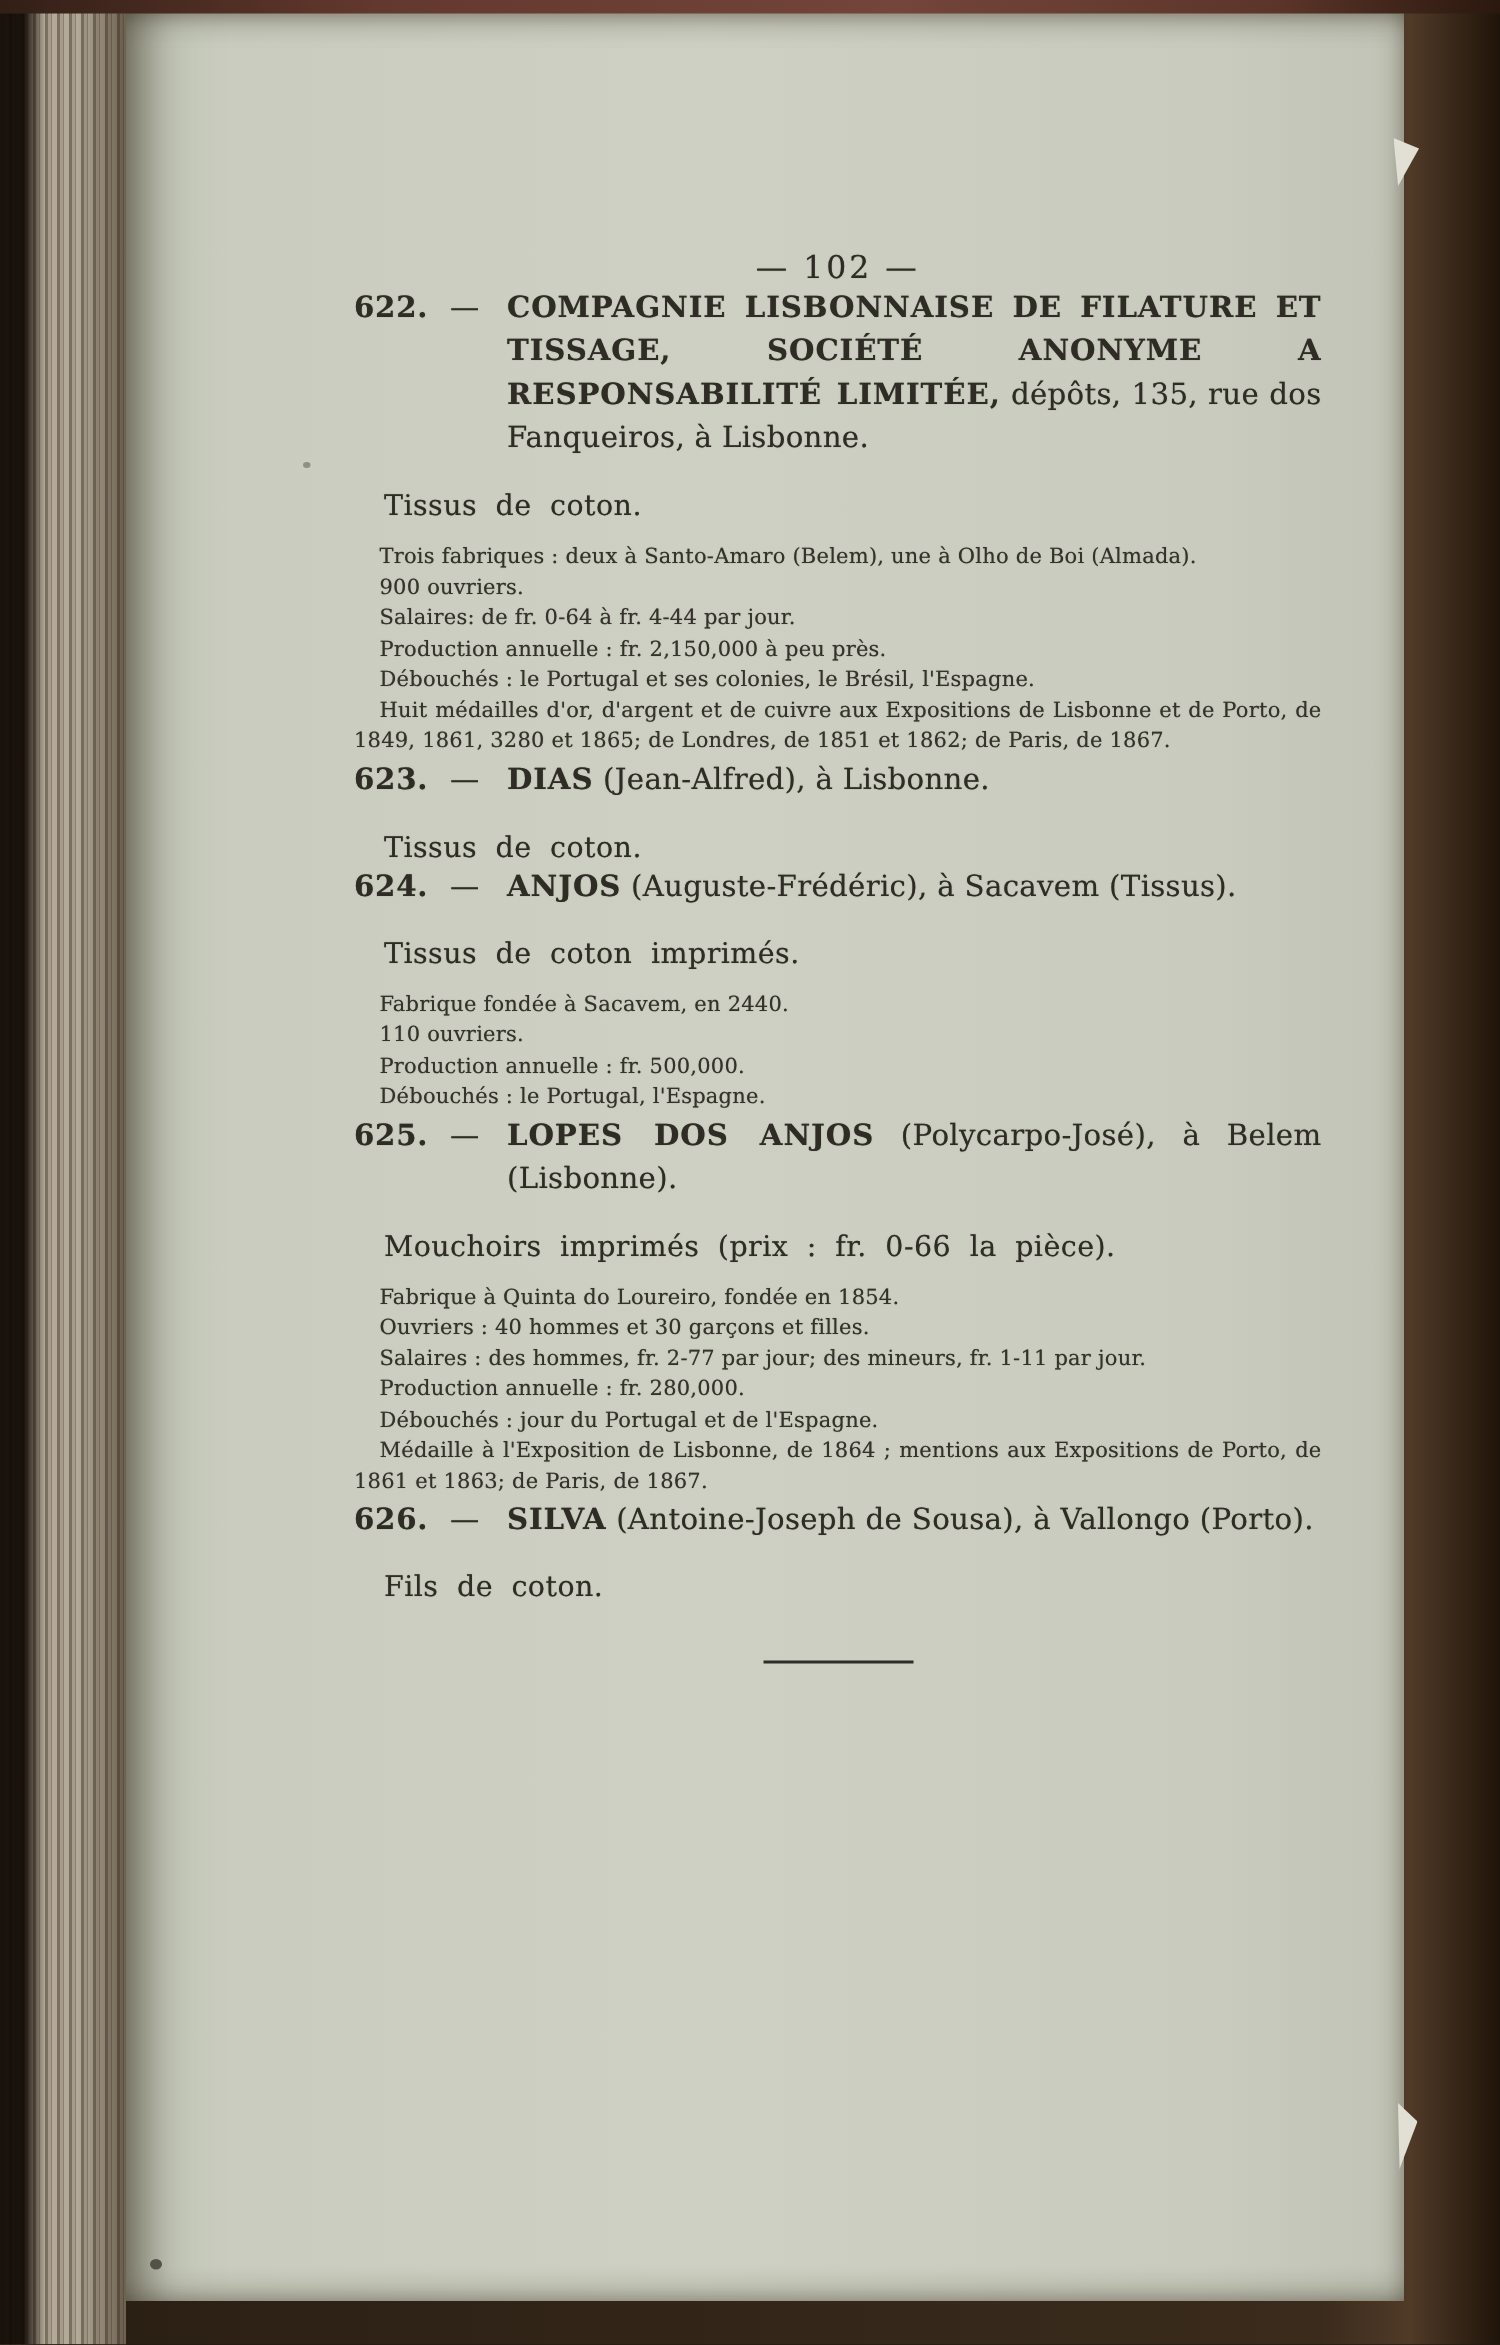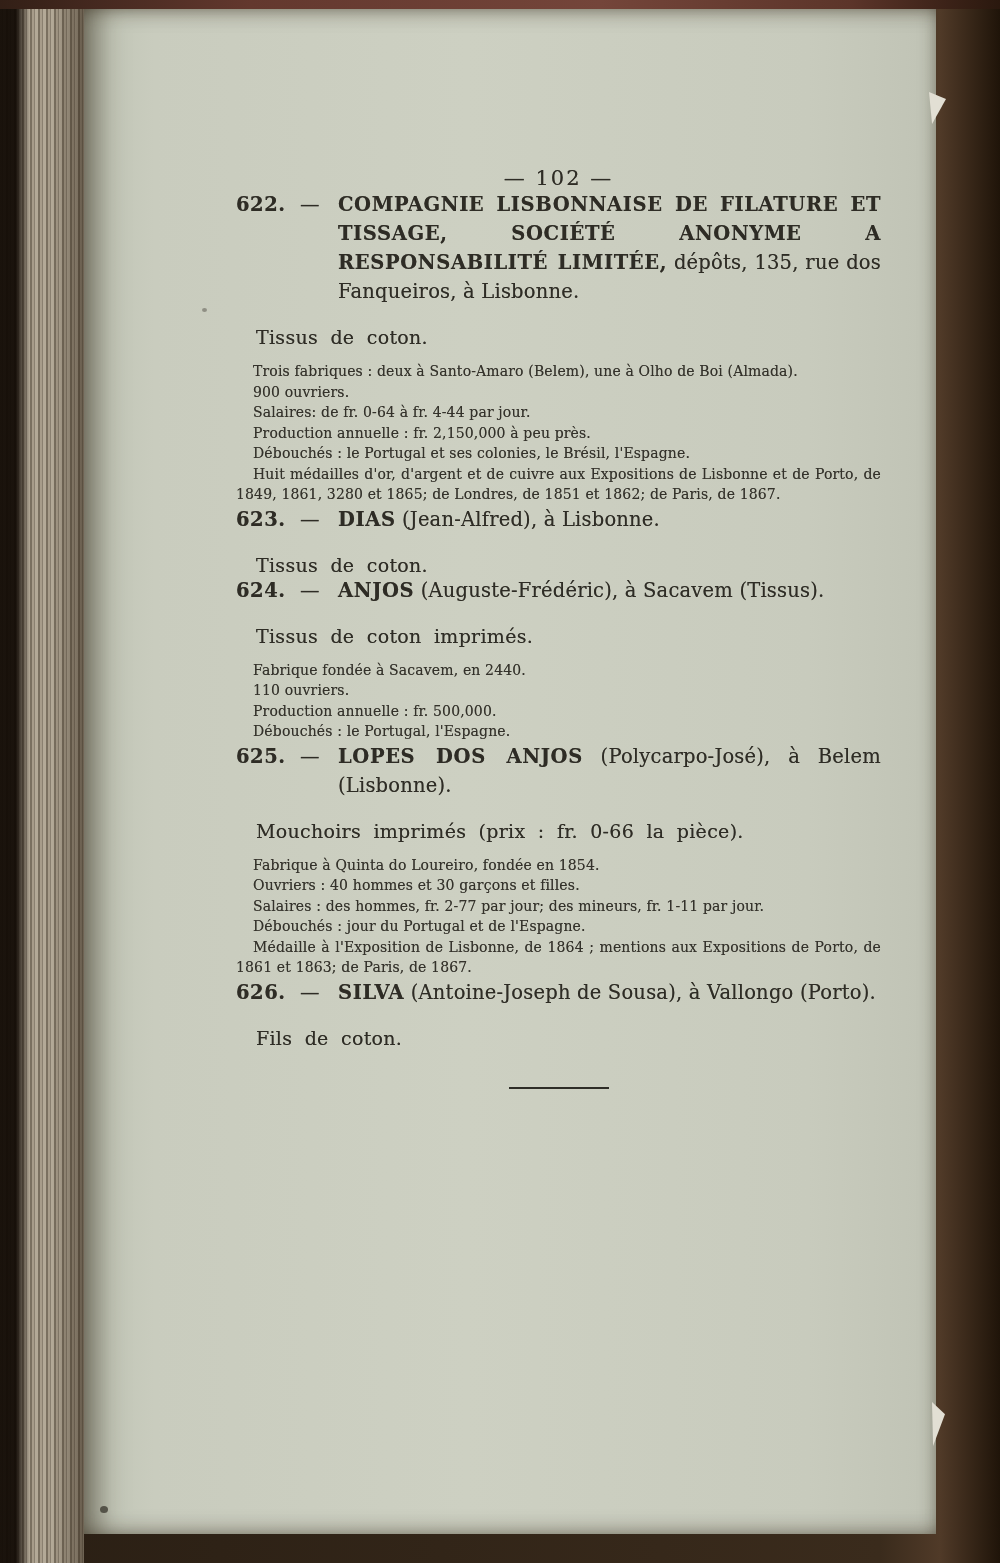--- a/index.html
+++ b/index.html
@@ -106,20 +106,21 @@
         </div>
       </section>
 
       <section class="entry">
         <p class="entry-head"><span class="entry-label"><span class="entry-num">625.</span><span class="entry-dash">—</span></span><b class="entry-name">LOPES DOS ANJOS</b><span class="entry-rest"> (Polycarpo-José), à Belem (Lisbonne).</span></p>
         <p class="product">Mouchoirs imprimés (prix : fr. 0-66 la pièce).</p>
         <div class="details">
           <p>Fabrique à Quinta do Loureiro, fondée en 1854.</p>
           <p>Ouvriers : 40 hommes et 30 garçons et filles.</p>
           <p>Salaires : des hommes, fr. 2-77 par jour; des mineurs, fr. 1-11 par jour.</p>
+          <p>Production annuelle : fr. 280,000.</p>
           <p>Débouchés : jour du Portugal et de l'Espagne.</p>
           <p>Médaille à l'Exposition de Lisbonne, de 1864 ; mentions aux Expositions de Porto, de 1861 et 1863; de Paris, de 1867.</p>
         </div>
       </section>
 
       <section class="entry">
         <p class="entry-head"><span class="entry-label"><span class="entry-num">626.</span><span class="entry-dash">—</span></span><b class="entry-name">SILVA</b><span class="entry-rest"> (Antoine-Joseph de Sousa), à Vallongo (Porto).</span></p>
         <p class="product">Fils de coton.</p>
       </section>
 

